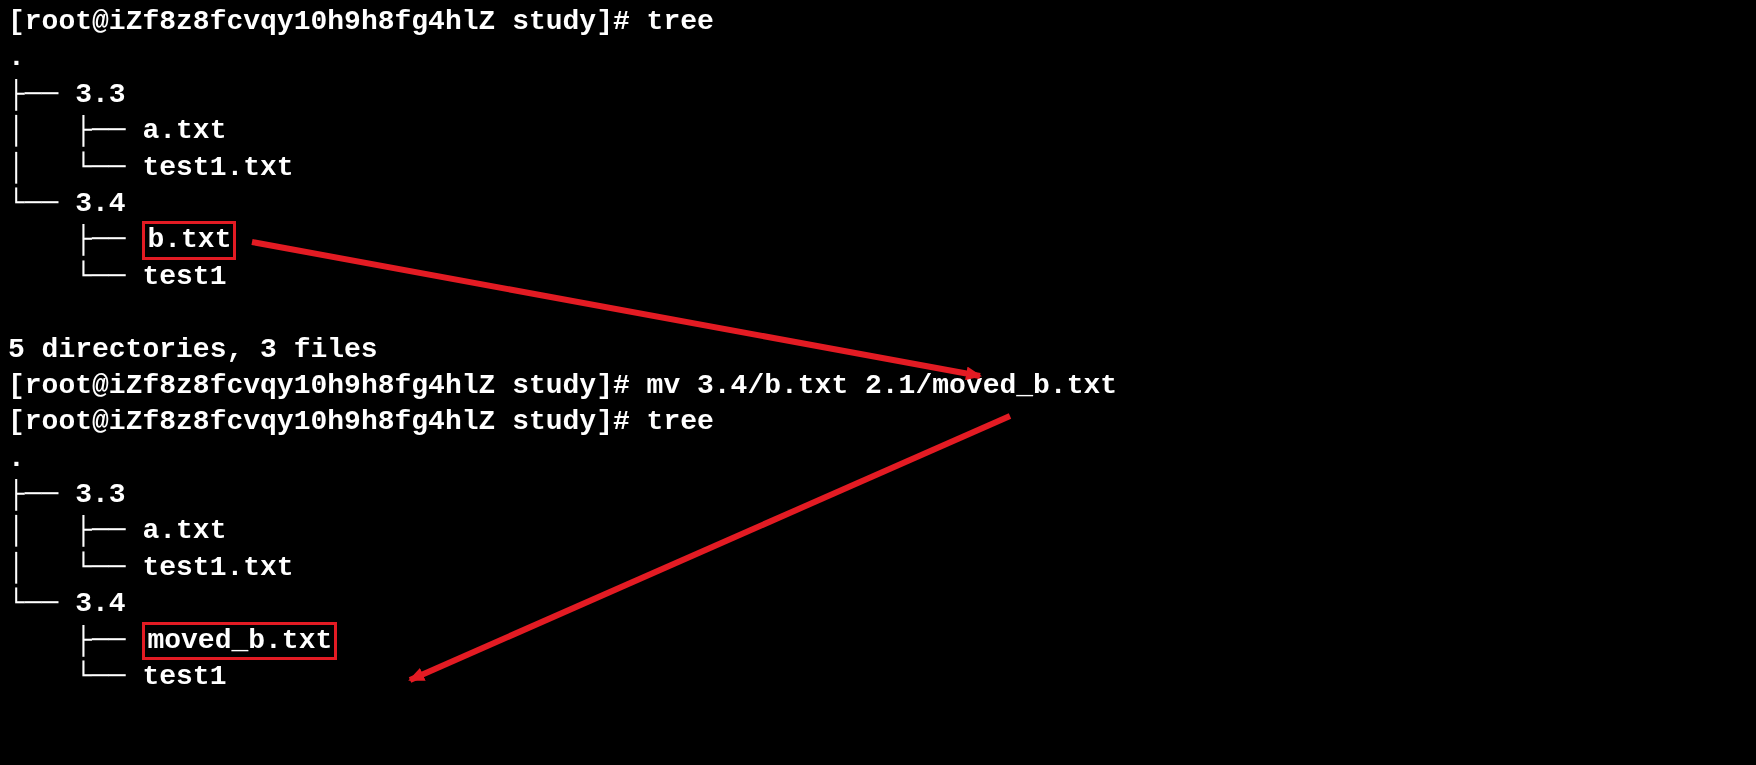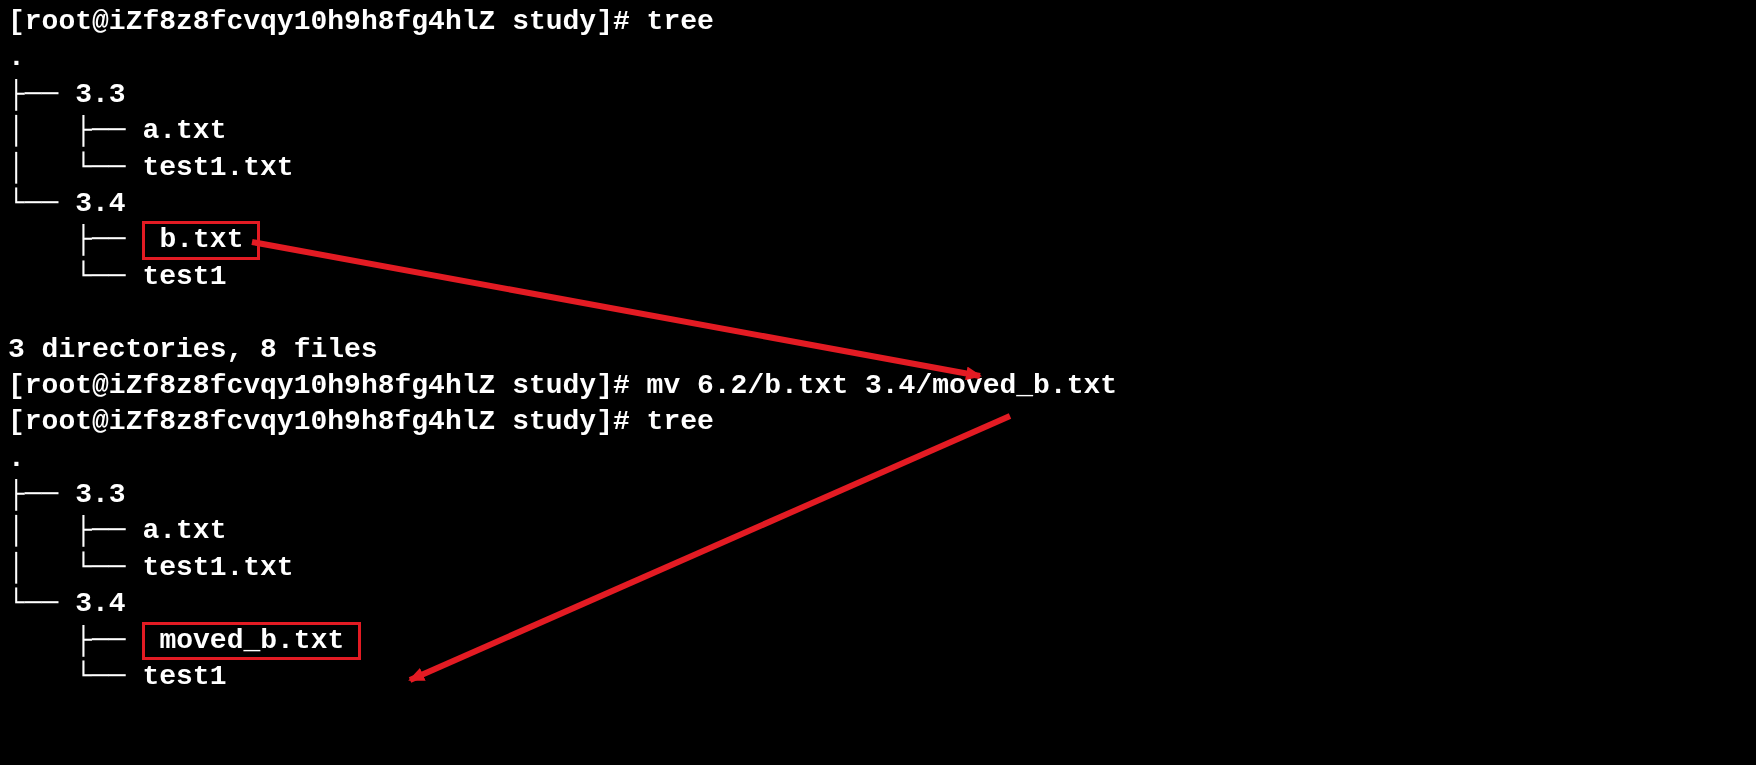--- a/index.html
+++ b/index.html
@@ -12,21 +12,21 @@
       padding: 4px 8px;
       width: 1756px;
       height: 765px;
       overflow: hidden;
       position: relative;
     }
     .line { white-space: pre; font-weight: bold; }
     .highlight {
       display: inline-block;
       border: 3px solid #e31b23;
-      padding: 0 14px;
+      padding: 0 2px;
       margin: -3px 0;
       line-height: 1.15;
     }
     svg.annot {
       position: absolute;
       top: 0;
       left: 0;
       pointer-events: none;
     }
   </style>
@@ -35,22 +35,22 @@
 
 <div class="line">[<span>root</span>@<span>iZf8z8fcvqy10h9h8fg4hlZ</span> <span>study</span>]<span>#</span> <span>tree</span></div>
 <div class="line">.</div>
 <div class="line">├── 3.3</div>
 <div class="line">│   ├── a.txt</div>
 <div class="line">│   └── test1.txt</div>
 <div class="line">└── 3.4</div>
 <div class="line"><span>    ├── </span><span class="highlight">b.txt</span></div>
 <div class="line">    └── test1</div>
 <div class="line"> </div>
-<div class="line">3 directories, 8 files</div>
-<div class="line">[<span>root</span>@<span>iZf8z8fcvqy10h9h8fg4hlZ</span> <span>study</span>]<span>#</span> <span>mv 6.2/b.txt 3.4/moved_b.txt</span></div>
+<div class="line">5 directories, 3 files</div>
+<div class="line">[<span>root</span>@<span>iZf8z8fcvqy10h9h8fg4hlZ</span> <span>study</span>]<span>#</span> <span>mv 3.4/b.txt 2.1/moved_b.txt</span></div>
 <div class="line">[<span>root</span>@<span>iZf8z8fcvqy10h9h8fg4hlZ</span> <span>study</span>]<span>#</span> <span>tree</span></div>
 <div class="line">.</div>
 <div class="line">├── 3.3</div>
 <div class="line">│   ├── a.txt</div>
 <div class="line">│   └── test1.txt</div>
 <div class="line">└── 3.4</div>
 <div class="line"><span>    ├── </span><span class="highlight">moved_b.txt</span></div>
 <div class="line">    └── test1</div>
 
 <svg class="annot" width="1756" height="765">

